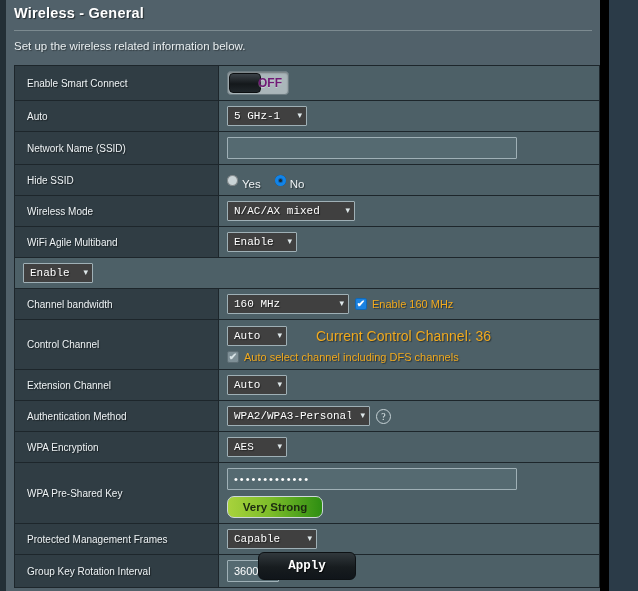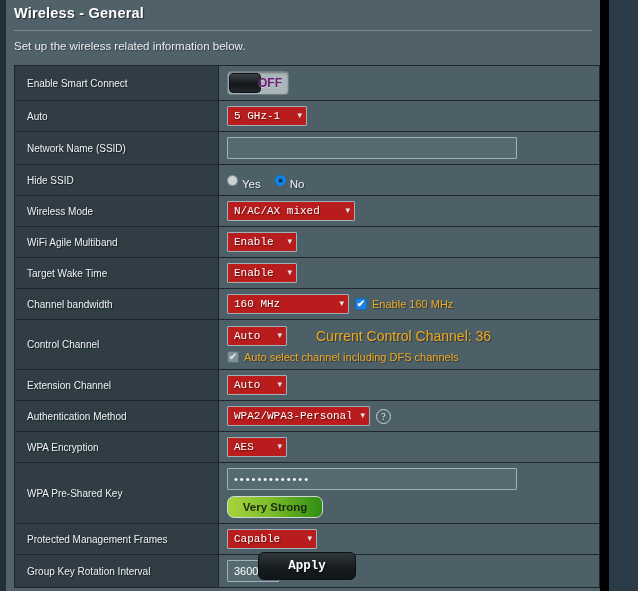--- a/index.html
+++ b/index.html
@@ -105,21 +105,21 @@
   .inline {
     display: flex;
     align-items: center;
     gap: 8px;
   }
 
   
   select.dd {
     appearance: none;
     -webkit-appearance: none;
-    background: #b91c1c;
+    background: #404040;
     border: 1px solid #9fb0b6;
     color: #ffffff;
     font-family: "Liberation Mono", monospace;
     font-size: 11px;
     padding: 2px 18px 2px 6px;
     height: 20px;
     line-height: 1;
     border-radius: 1px;
     text-shadow: 1px 1px 1px rgba(0,0,0,0.5);
   }
@@ -326,21 +326,20 @@
           <span class="dd-wrap">
             <select class="dd dd-w70">
               <option>Enable</option>
             </select>
             <span class="dd-arrow">▾</span>
           </span>
         </div>
       </div>
 
       <div class="row">
-        <div class="cell-label">Target Wake Time</div>
         <div class="cell-value">
           <span class="dd-wrap">
             <select class="dd dd-w70">
               <option>Enable</option>
             </select>
             <span class="dd-arrow">▾</span>
           </span>
         </div>
       </div>
 

